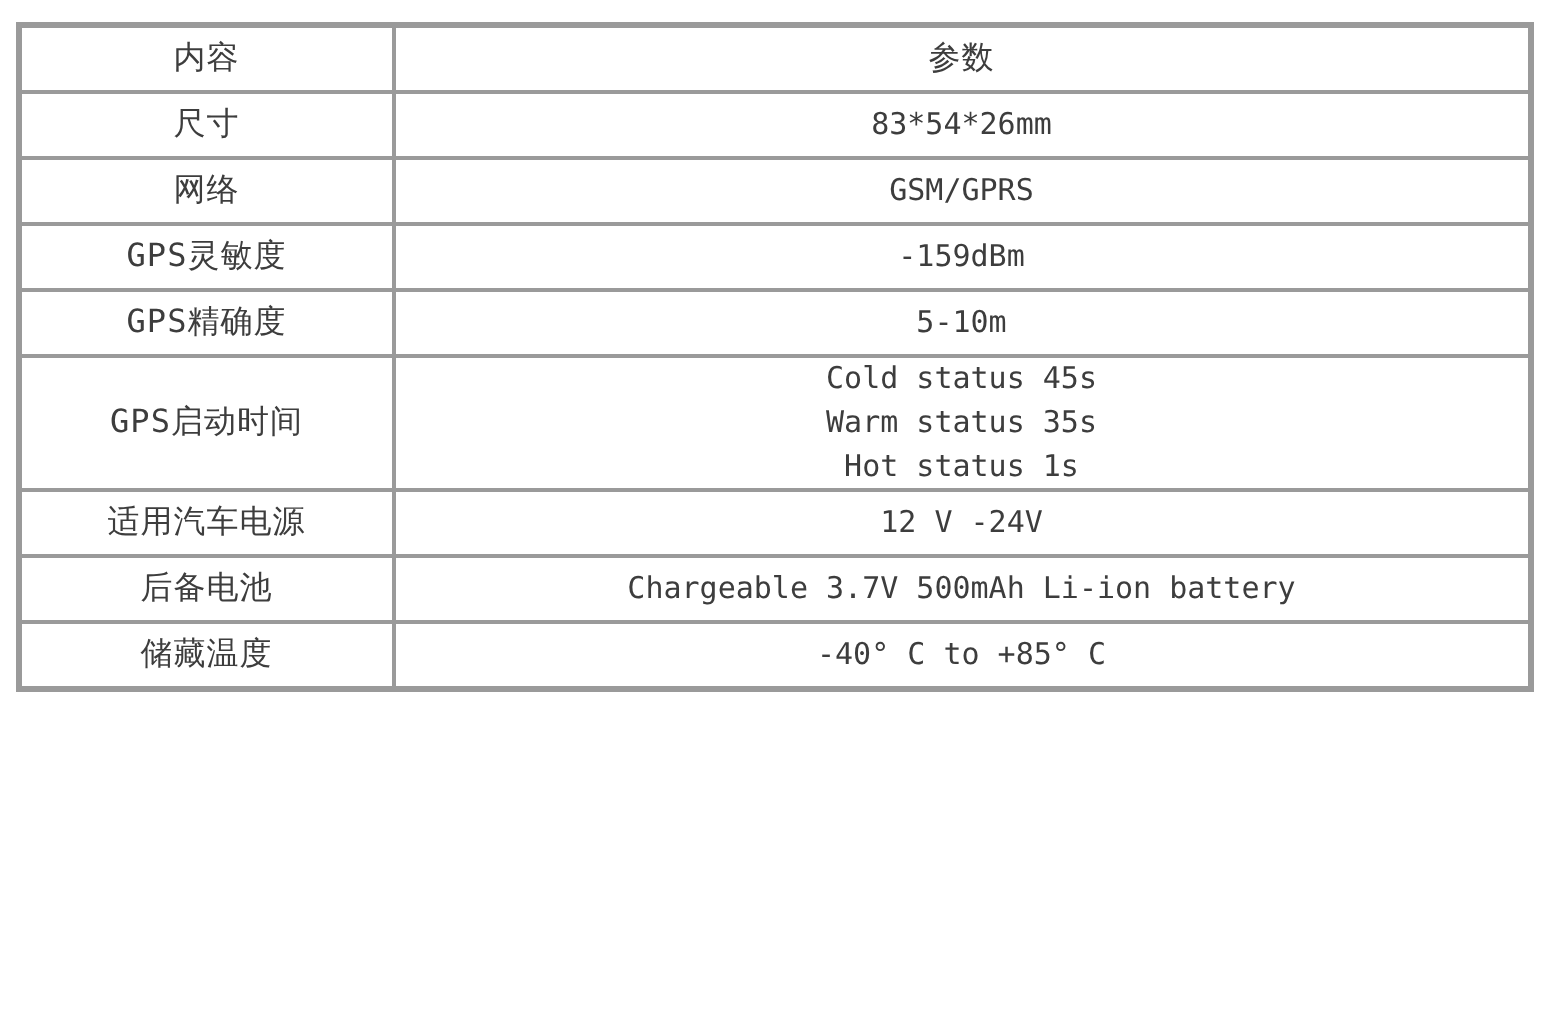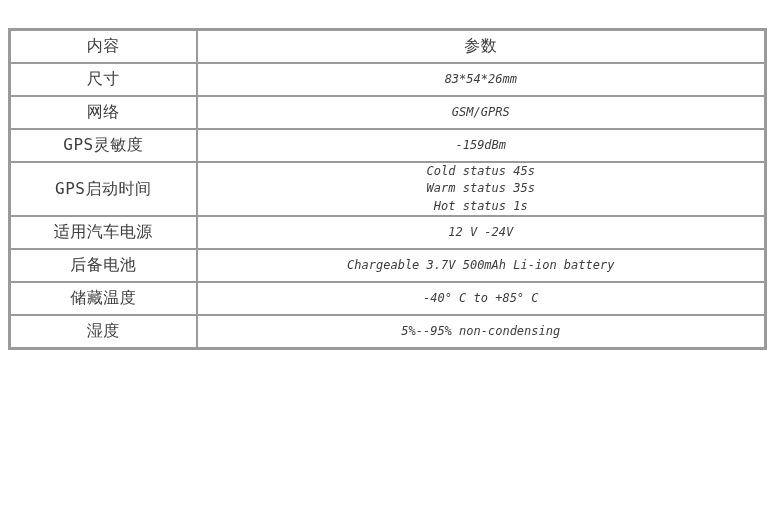--- a/index.html
+++ b/index.html
@@ -14,21 +14,21 @@
     width: 776px;
     height: 516px;
     background: #ffffff;
     box-sizing: border-box;
   }
   table.spec-table {
     border-collapse: collapse;
     table-layout: fixed;
     position: absolute;
     left: 8px;
-    top: 28px;
+    top: 11px;
     width: 759px;
     border: 3px solid #9a9a9a;
     background: #ffffff;
     font-family: "DejaVu Sans Mono", "Liberation Mono", monospace;
     color: #3d3d3d;
   }
   table.spec-table col.col-label { width: 187px; }
   table.spec-table th,
   table.spec-table td {
     border: 2px solid #9a9a9a;
@@ -37,24 +37,23 @@
     height: 31px;
     padding: 0 4px;
     font-weight: normal;
     overflow: hidden;
   }
   .label-cell, th {
     font-size: 16px;
     letter-spacing: 0.5px;
   }
   .value-cell {
-    font-size: 12px;
+    font-size: 15px;
     white-space: pre-line;
     line-height: 1.45;
-    font-style: italic;
   }
 </style>
 </head>
 <body>
 
 <div class="page">
   <table class="spec-table">
     <colgroup>
       <col class="col-label">
       <col class="col-value">
@@ -72,36 +71,36 @@
         </tr>
         <tr>
           <td class="label-cell">网络</td>
           <td class="value-cell">GSM/GPRS</td>
         </tr>
         <tr>
           <td class="label-cell">GPS灵敏度</td>
           <td class="value-cell">-159dBm</td>
         </tr>
         <tr>
+          <td class="label-cell">GPS精确度</td>
+          <td class="value-cell">5-10m</td>
+        </tr>
+        <tr>
           <td class="label-cell">GPS启动时间</td>
           <td class="value-cell">Cold status 45s
 Warm status 35s
 Hot status 1s</td>
         </tr>
         <tr>
           <td class="label-cell">适用汽车电源</td>
           <td class="value-cell">12 V -24V</td>
         </tr>
         <tr>
           <td class="label-cell">后备电池</td>
           <td class="value-cell">Chargeable 3.7V 500mAh Li-ion battery</td>
         </tr>
         <tr>
           <td class="label-cell">储藏温度</td>
           <td class="value-cell">-40° C to +85° C</td>
         </tr>
-        <tr>
-          <td class="label-cell">湿度</td>
-          <td class="value-cell">5%--95% non-condensing</td>
-        </tr>
       </tbody>
   </table>
 </div>
 
 </body></html>

